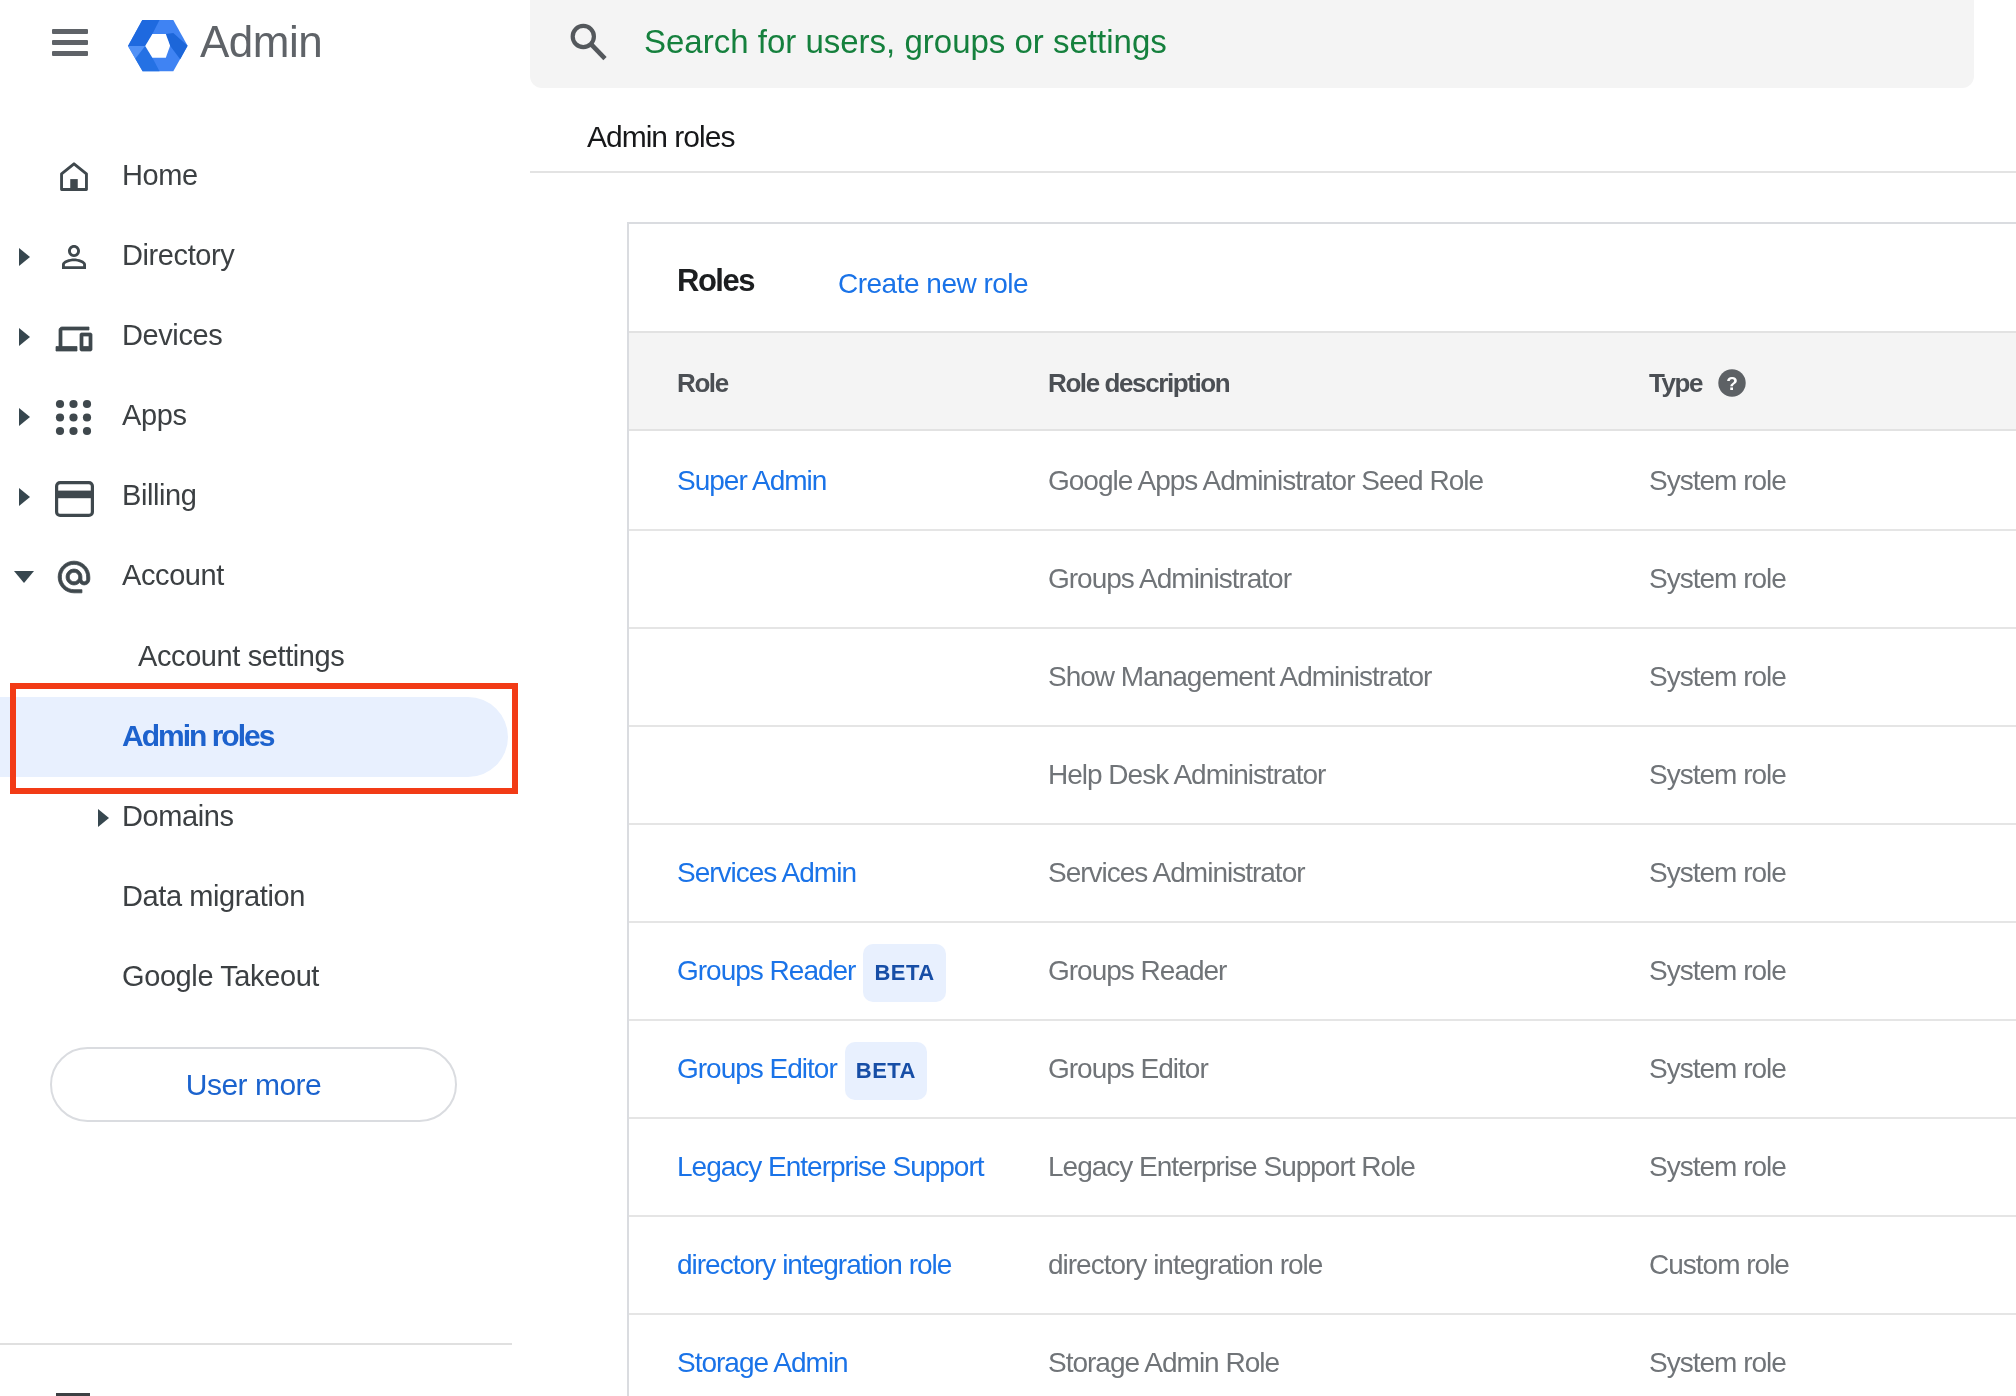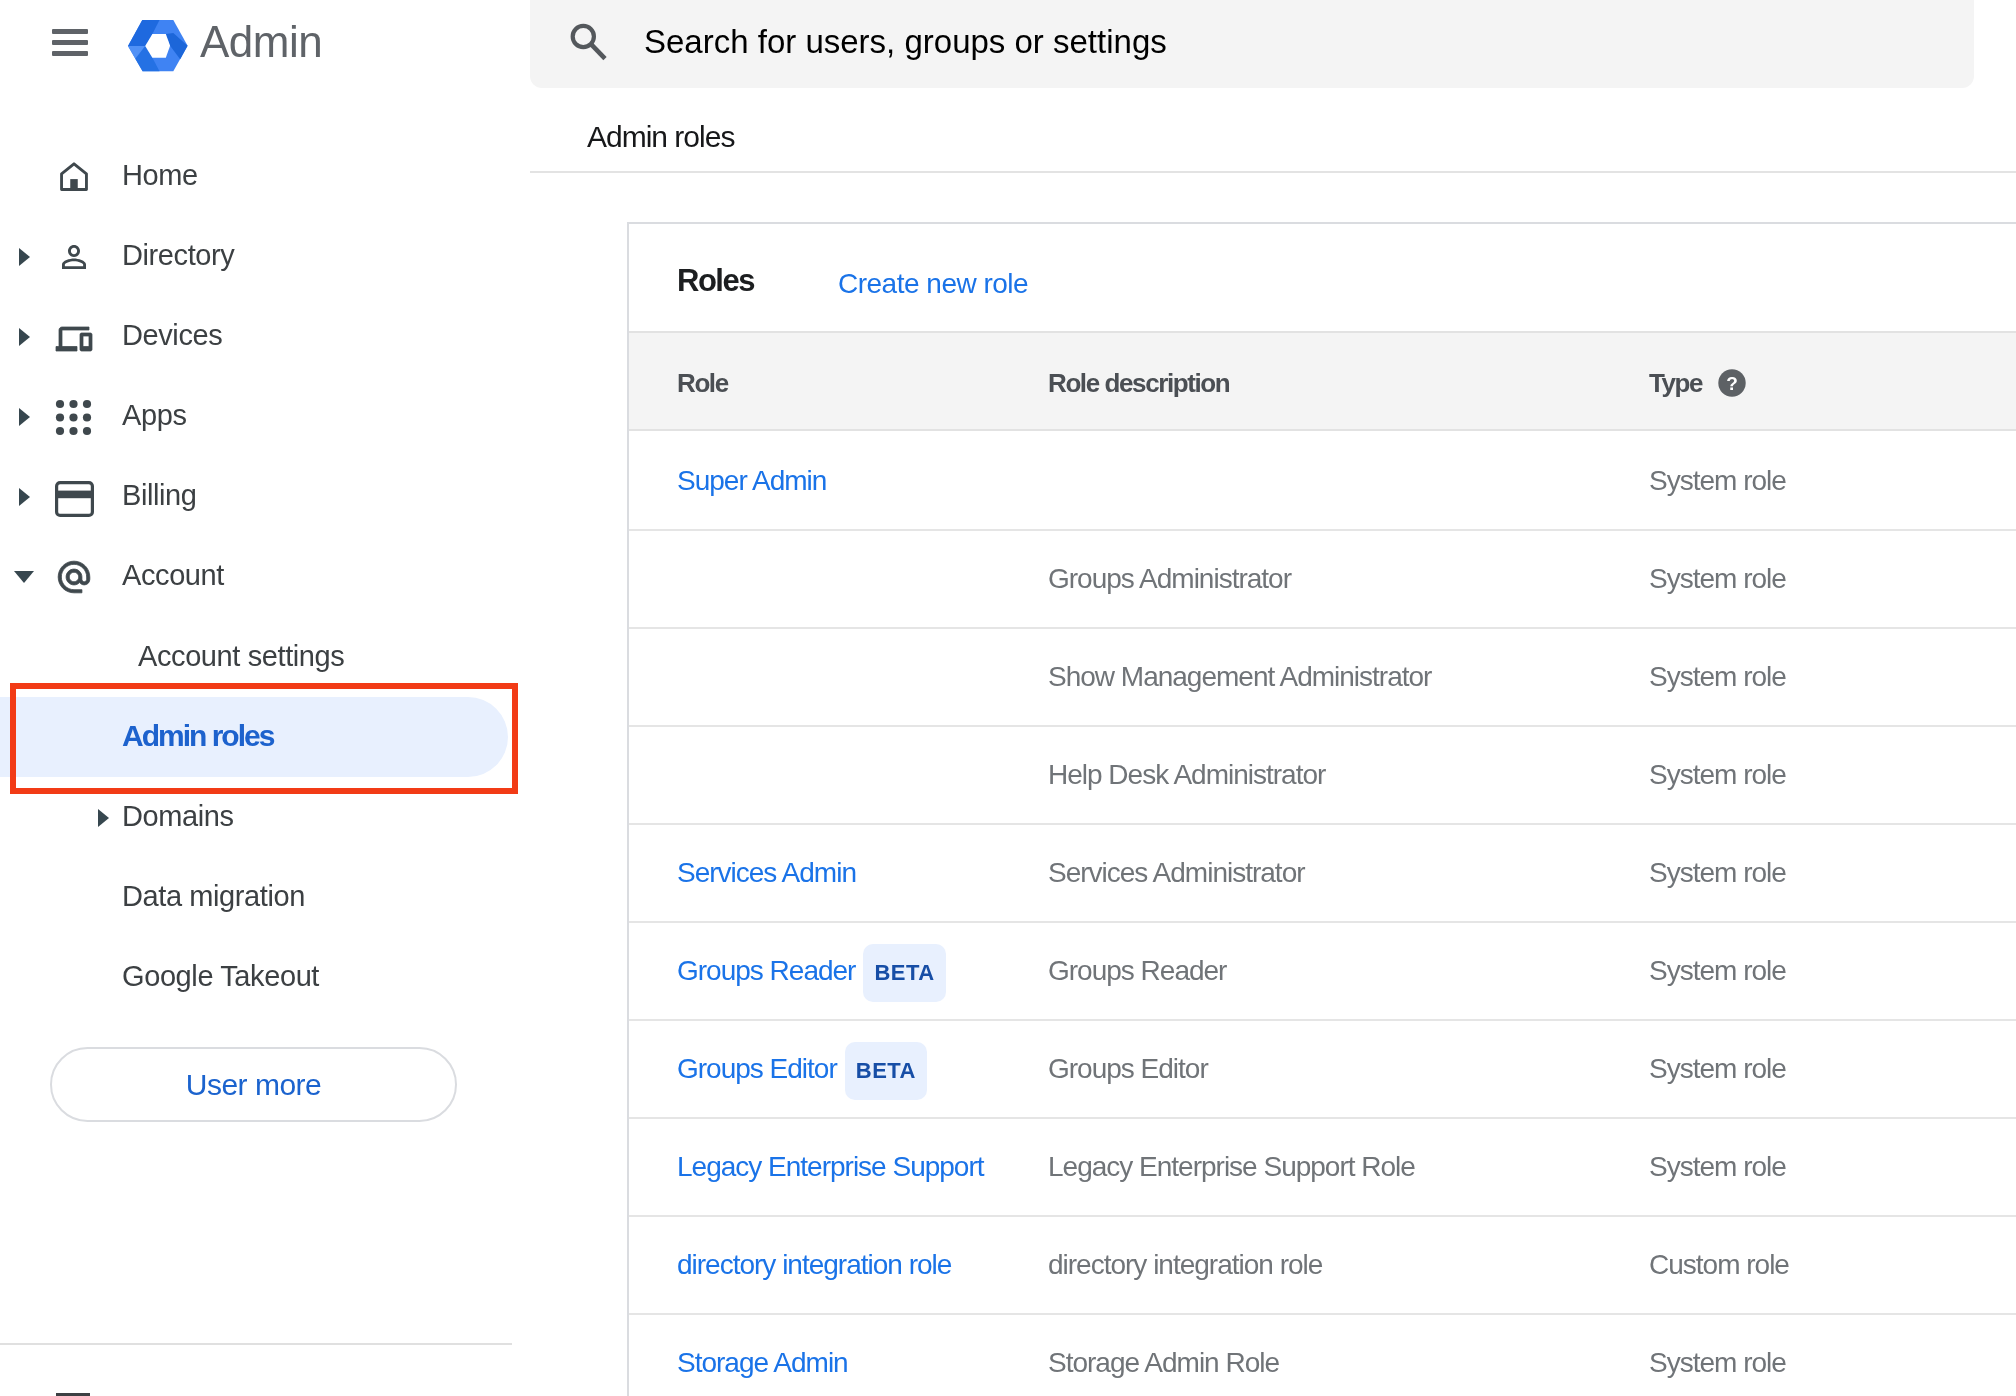--- a/index.html
+++ b/index.html
@@ -5,21 +5,21 @@
   html,body{margin:0;padding:0;}
   body{width:2016px;height:1396px;overflow:hidden;background:#fff;
        font-family:"Liberation Sans",sans-serif;}
   #page{position:relative;width:2016px;height:1396px;overflow:hidden;}
   .abs{position:absolute;}
   
   .bar{position:absolute;left:0;width:36px;height:5px;background:#5f6368;border-radius:1px;}
   #brand{position:absolute;left:200px;top:17px;font-size:44px;color:#5f6368;letter-spacing:-0.5px;}
   #searchbox{position:absolute;left:530px;top:-12px;width:1444px;height:100px;
              background:#f4f4f4;border-radius:12px;}
-  #searchph{position:absolute;left:644px;top:23px;font-size:33px;color:#000000;}
+  #searchph{position:absolute;left:644px;top:23px;font-size:33px;color:#15803d;}
   
   #ptitle{position:absolute;left:587px;top:120px;font-size:30px;letter-spacing:-1px;color:#17181a;}
   #pline{position:absolute;left:530px;top:171px;width:1486px;height:2px;background:#e3e3e3;}
   
   .navtxt{position:absolute;left:122px;font-size:29px;letter-spacing:-0.4px;color:#3c4043;white-space:nowrap;}
   .subtxt{position:absolute;left:122px;font-size:29px;letter-spacing:-0.4px;color:#3c4043;white-space:nowrap;}
   .tri-r{position:absolute;width:0;height:0;border-top:9px solid transparent;
          border-bottom:9px solid transparent;border-left:11px solid #37474f;}
   .tri-d{position:absolute;width:0;height:0;border-left:10px solid transparent;
          border-right:10px solid transparent;border-top:12px solid #37474f;}
@@ -144,20 +144,21 @@
       <div class="th" style="left:419px;">Role description</div>
       <div class="th" style="left:1020px;">Type</div>
       <svg class="abs" style="left:1089px;top:36px;" width="28" height="28" viewBox="0 0 28 28">
         <circle cx="14" cy="14" r="13.7" fill="#5d6165"></circle>
         <text x="14" y="21" text-anchor="middle" font-size="19" font-weight="bold" fill="#fff" font-family="Liberation Sans,sans-serif">?</text>
       </svg>
     </div>
     <div id="rows">
       <div class="row">
           <span class="c1">Super Admin</span>
+          <span class="c2">Google Apps Administrator Seed Role</span>
           <span class="c3">System role</span>
         </div>
       <div class="row">
           <span class="c2">Groups Administrator</span>
           <span class="c3">System role</span>
         </div>
       <div class="row">
           <span class="c2">Show Management Administrator</span>
           <span class="c3">System role</span>
         </div>

